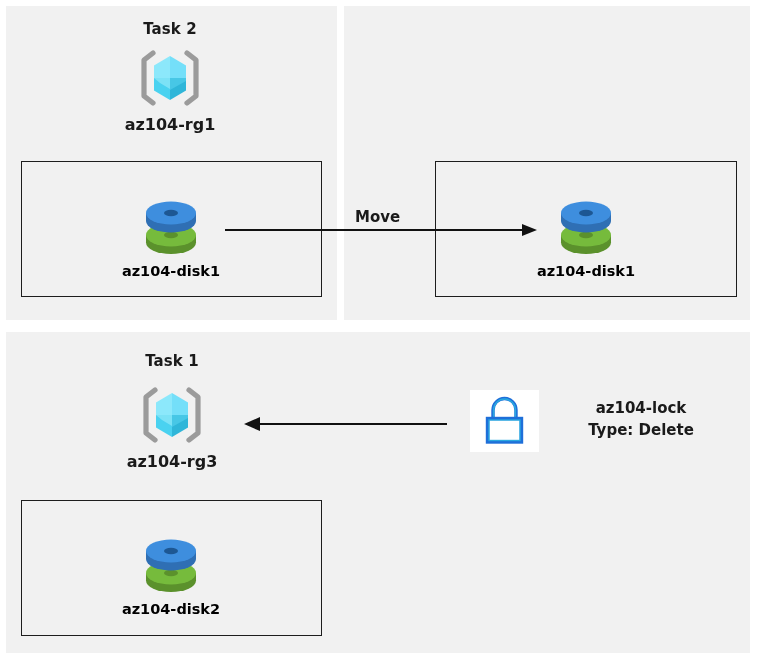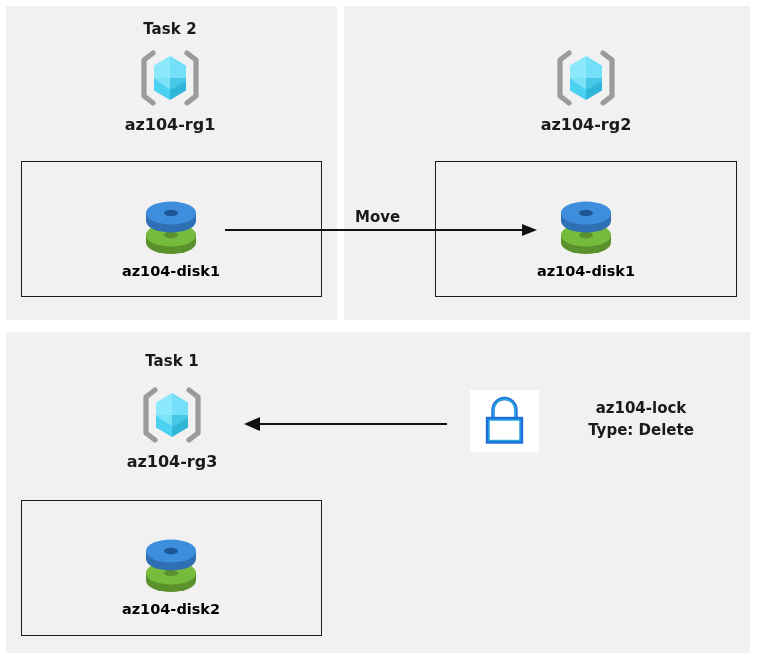--- a/index.html
+++ b/index.html
@@ -179,35 +179,20 @@
         <ellipse cx="35" cy="16" rx="25" ry="11.5" fill="#3e8ede"></ellipse>
         <ellipse cx="35" cy="16" rx="7" ry="3.2" fill="#1d5793"></ellipse>
       </svg>
     </div>
     <div class="disk-label">az104-disk1</div>
   </div>
 
   <div class="panel" id="panel-task2"></div>
 
 
-  <div class="rg-node" style="left:511px; top:48px;">
-    <div class="rg-icon-wrap">
-      <svg width="74" height="60" viewBox="0 0 74 60">
-        <path d="M20 5 L11 12 L11 48 L20 55" fill="none" stroke="#9b9b9b" stroke-width="5.2" stroke-linecap="round" stroke-linejoin="round"></path>
-        <path d="M54 5 L63 12 L63 48 L54 55" fill="none" stroke="#9b9b9b" stroke-width="5.2" stroke-linecap="round" stroke-linejoin="round"></path>
-        <path d="M37 8 L21 17.5 L21 30 L37 30 Z" fill="#8ce8fb"></path>
-        <path d="M37 8 L53 17.5 L53 30 L37 30 Z" fill="#74dff9"></path>
-        <path d="M21 30 L37 30 L37 52 L21 42.5 Z" fill="#4ad2f0"></path>
-        <path d="M37 30 L53 30 L53 42.5 L37 52 Z" fill="#2fb6d9"></path>
-        <path d="M21 30 L37 30 L37 41 L27 35 Z" fill="#a6eefc" opacity=".55"></path>
-        <path d="M37 30 L53 30 L53 33 L37 42 Z" fill="#5fd8f4" opacity=".5"></path>
-      </svg>
-    </div>
-    <div class="rg-label">az104-rg2</div>
-  </div>
 
   <div class="inner-box" id="box-task2"></div>
 
   <div class="disk-node" style="left:511px; top:197px;">
     <div class="disk-icon-wrap">
       <svg width="70" height="62" viewBox="0 0 70 62">
         <ellipse cx="35" cy="45.5" rx="25" ry="11.5" fill="#5b912c"></ellipse>
         <rect x="10" y="38" width="50" height="8" fill="#5b912c"></rect>
         <ellipse cx="35" cy="38" rx="25" ry="11.5" fill="#76bb3c"></ellipse>
         <ellipse cx="35" cy="38" rx="7" ry="3.2" fill="#5b912c"></ellipse>

